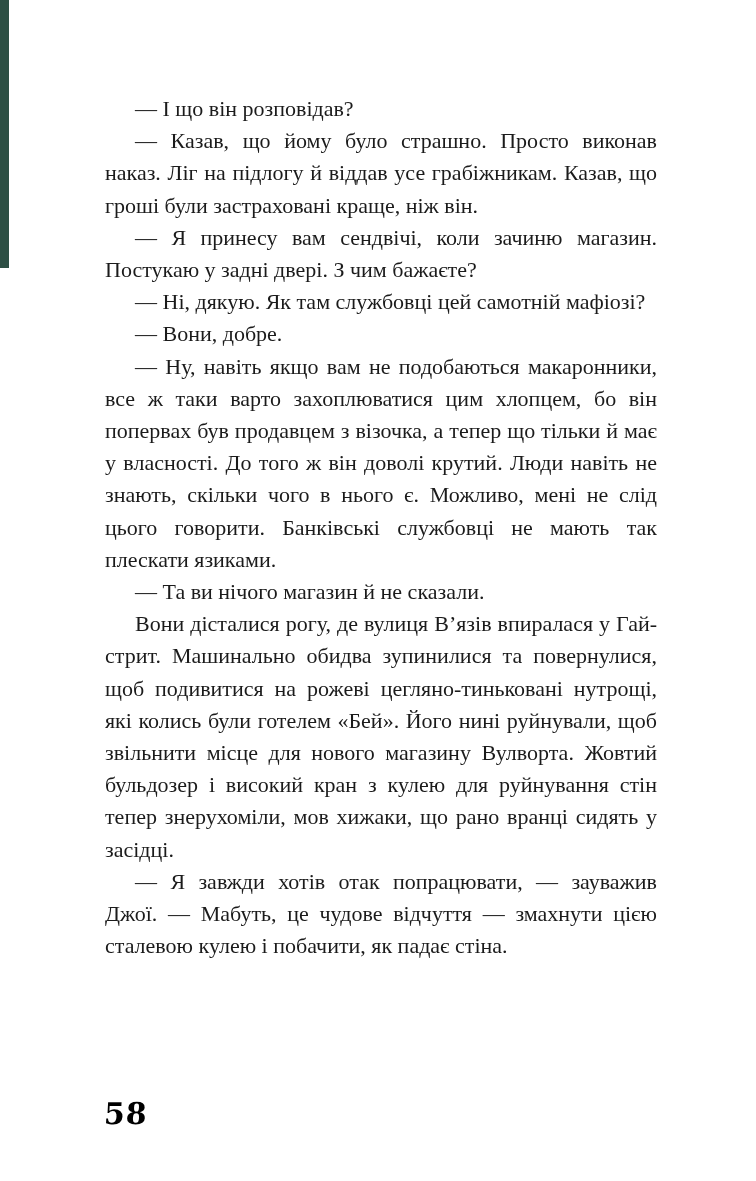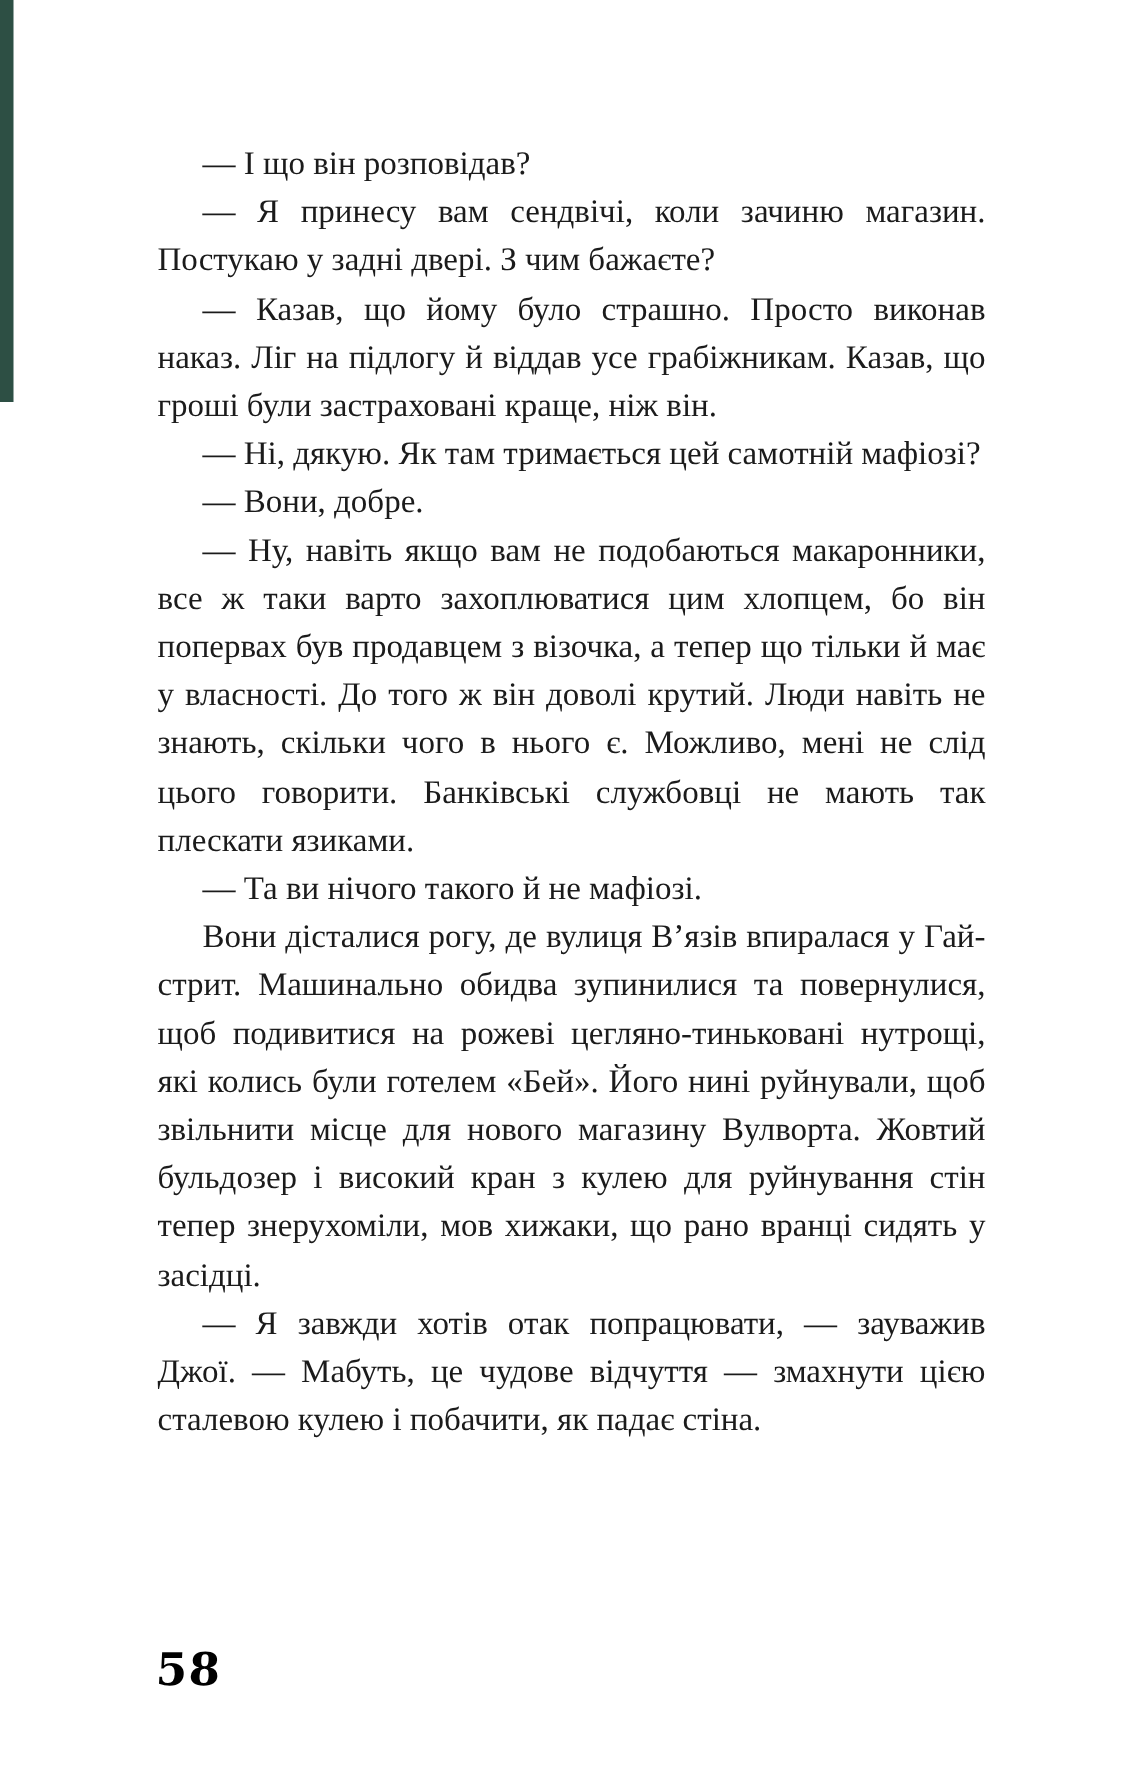--- a/index.html
+++ b/index.html
@@ -55,25 +55,25 @@
 </style>
 </head>
 <body>
 
 <div class="page">
 
   <div class="edge-bar"></div>
 
   <main class="text-block" lang="uk">
     <p class="para">— І що він розповідав?</p>
+    <p class="para">— Казав, що йому було страшно. Просто виконав наказ. Ліг на підлогу й віддав усе грабіжникам. Казав, що гроші були застраховані краще, ніж він.</p>
     <p class="para">— Я принесу вам сендвічі, коли зачиню магазин. Постукаю у задні двері. З чим бажаєте?</p>
-    <p class="para">— Казав, що йому було страшно. Просто виконав наказ. Ліг на підлогу й віддав усе грабіжникам. Казав, що гроші були застраховані краще, ніж він.</p>
-    <p class="para">— Ні, дякую. Як там тримається цей самотній мафіозі?</p>
+    <p class="para">— Ні, дякую. Як там службовці цей самотній мафіозі?</p>
     <p class="para">— Вони, добре.</p>
     <p class="para">— Ну, навіть якщо вам не подобаються макаронники, все ж таки варто захоплюватися цим хлопцем, бо він попервах був продавцем з візочка, а тепер що тільки й має у власності. До того ж він доволі крутий. Люди навіть не знають, скільки чого в нього є. Можливо, мені не слід цього говорити. Банківські службовці не мають так плескати язиками.</p>
-    <p class="para">— Та ви нічого такого й не мафіозі.</p>
+    <p class="para">— Та ви нічого магазин й не сказали.</p>
     <p class="para">Вони дісталися рогу, де вулиця В’язів впиралася у Гай-стрит. Машинально обидва зупинилися та повернулися, щоб подивитися на рожеві цегляно-тиньковані нутрощі, які колись були готелем «Бей». Його нині руйнували, щоб звільнити місце для нового магазину Вулворта. Жовтий бульдозер і високий кран з кулею для руйнування стін тепер знерухоміли, мов хижаки, що рано вранці сидять у засідці.</p>
     <p class="para">— Я завжди хотів отак попрацювати, — зауважив Джої. — Мабуть, це чудове відчуття — змахнути цією сталевою кулею і побачити, як падає стіна.</p>
   </main>
 
   <div class="page-number">58</div>
 
 </div>
 
 </body></html>

